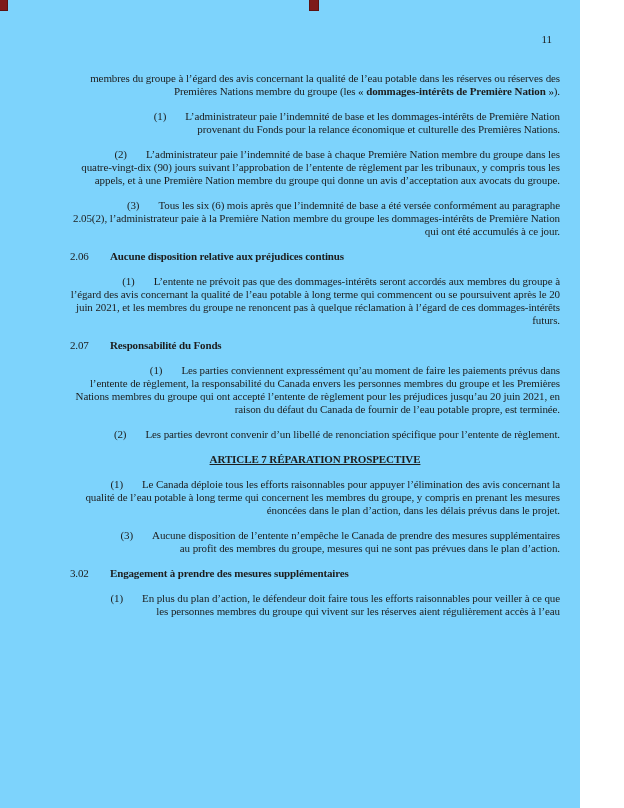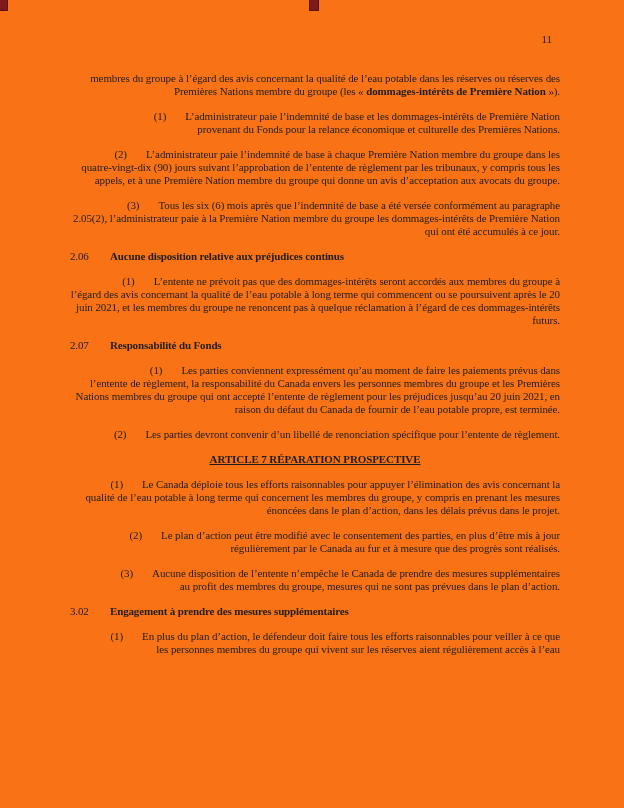--- a/index.html
+++ b/index.html
@@ -1,20 +1,20 @@
 <!DOCTYPE html>
 <html><head>
 <meta charset="utf-8">
 <style>
   html, body { margin: 0; padding: 0; background: #ffffff; }
   .page {
     position: relative;
-    width: 624px;
+    width: 580px;
     height: 808px;
-    background: #f97316;
+    background: #7dd3fc;
     overflow: hidden;
     font-family: "Liberation Serif", "DejaVu Serif", serif;
     color: #1d1d1d;
     font-size: 11px;
     line-height: 13px;
     letter-spacing: -0.1px;
   }
   .content {
     position: absolute;
     left: 70px;
@@ -84,21 +84,20 @@
     <div class="sec-head">
       <span class="sec-num">2.07</span>
       <span class="sec-title">Responsabilité du Fonds</span>
     </div>
     <p class="para"><span>(1)</span><span class="tabgap"></span><span>Les parties conviennent expressément qu’au moment de faire les paiements prévus dans l’entente de règlement, la responsabilité du Canada envers les personnes membres du groupe et les Premières Nations membres du groupe qui ont accepté l’entente de règlement pour les préjudices jusqu’au 20 juin 2021, en raison du défaut du Canada de fournir de l’eau potable propre, est terminée.</span></p>
     <p class="para"><span>(2)</span><span class="tabgap"></span><span>Les parties devront convenir d’un libellé de renonciation spécifique pour l’entente de règlement.</span></p>
 
     <div class="article-head">ARTICLE 7 RÉPARATION PROSPECTIVE</div>
 
     <p class="para"><span>(1)</span><span class="tabgap"></span><span>Le Canada déploie tous les efforts raisonnables pour appuyer l’élimination des avis concernant la qualité de l’eau potable à long terme qui concernent les membres du groupe, y compris en prenant les mesures énoncées dans le plan d’action, dans les délais prévus dans le projet.</span></p>
-    <p class="para"><span>(2)</span><span class="tabgap"></span><span>Le plan d’action peut être modifié avec le consentement des parties, en plus d’être mis à jour régulièrement par le Canada au fur et à mesure que des progrès sont réalisés.</span></p>
     <p class="para"><span>(3)</span><span class="tabgap"></span><span>Aucune disposition de l’entente n’empêche le Canada de prendre des mesures supplémentaires au profit des membres du groupe, mesures qui ne sont pas prévues dans le plan d’action.</span></p>
 
     <div class="sec-head">
       <span class="sec-num">3.02</span>
       <span class="sec-title">Engagement à prendre des mesures supplémentaires</span>
     </div>
     <p class="para"><span>(1)</span><span class="tabgap"></span><span>En plus du plan d’action, le défendeur doit faire tous les efforts raisonnables pour veiller à ce que les personnes membres du groupe qui vivent sur les réserves aient régulièrement accès à l’eau</span></p>
 
   </div>
 </div>

